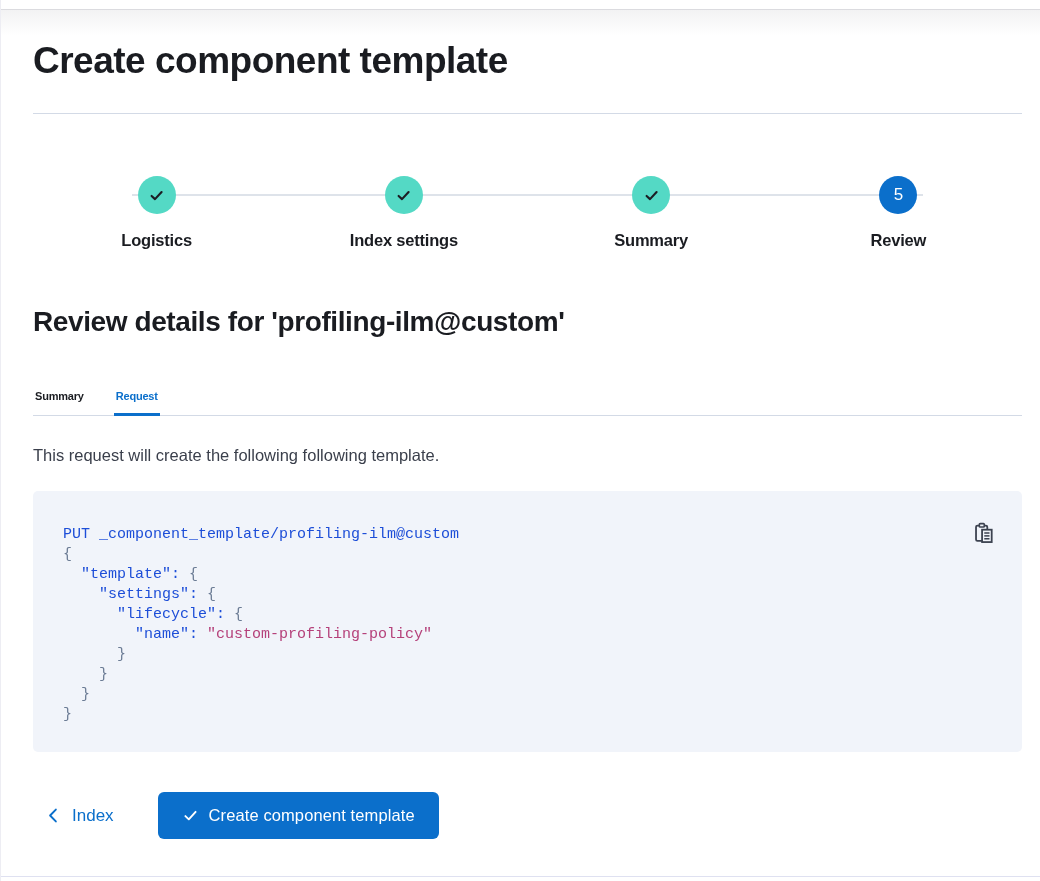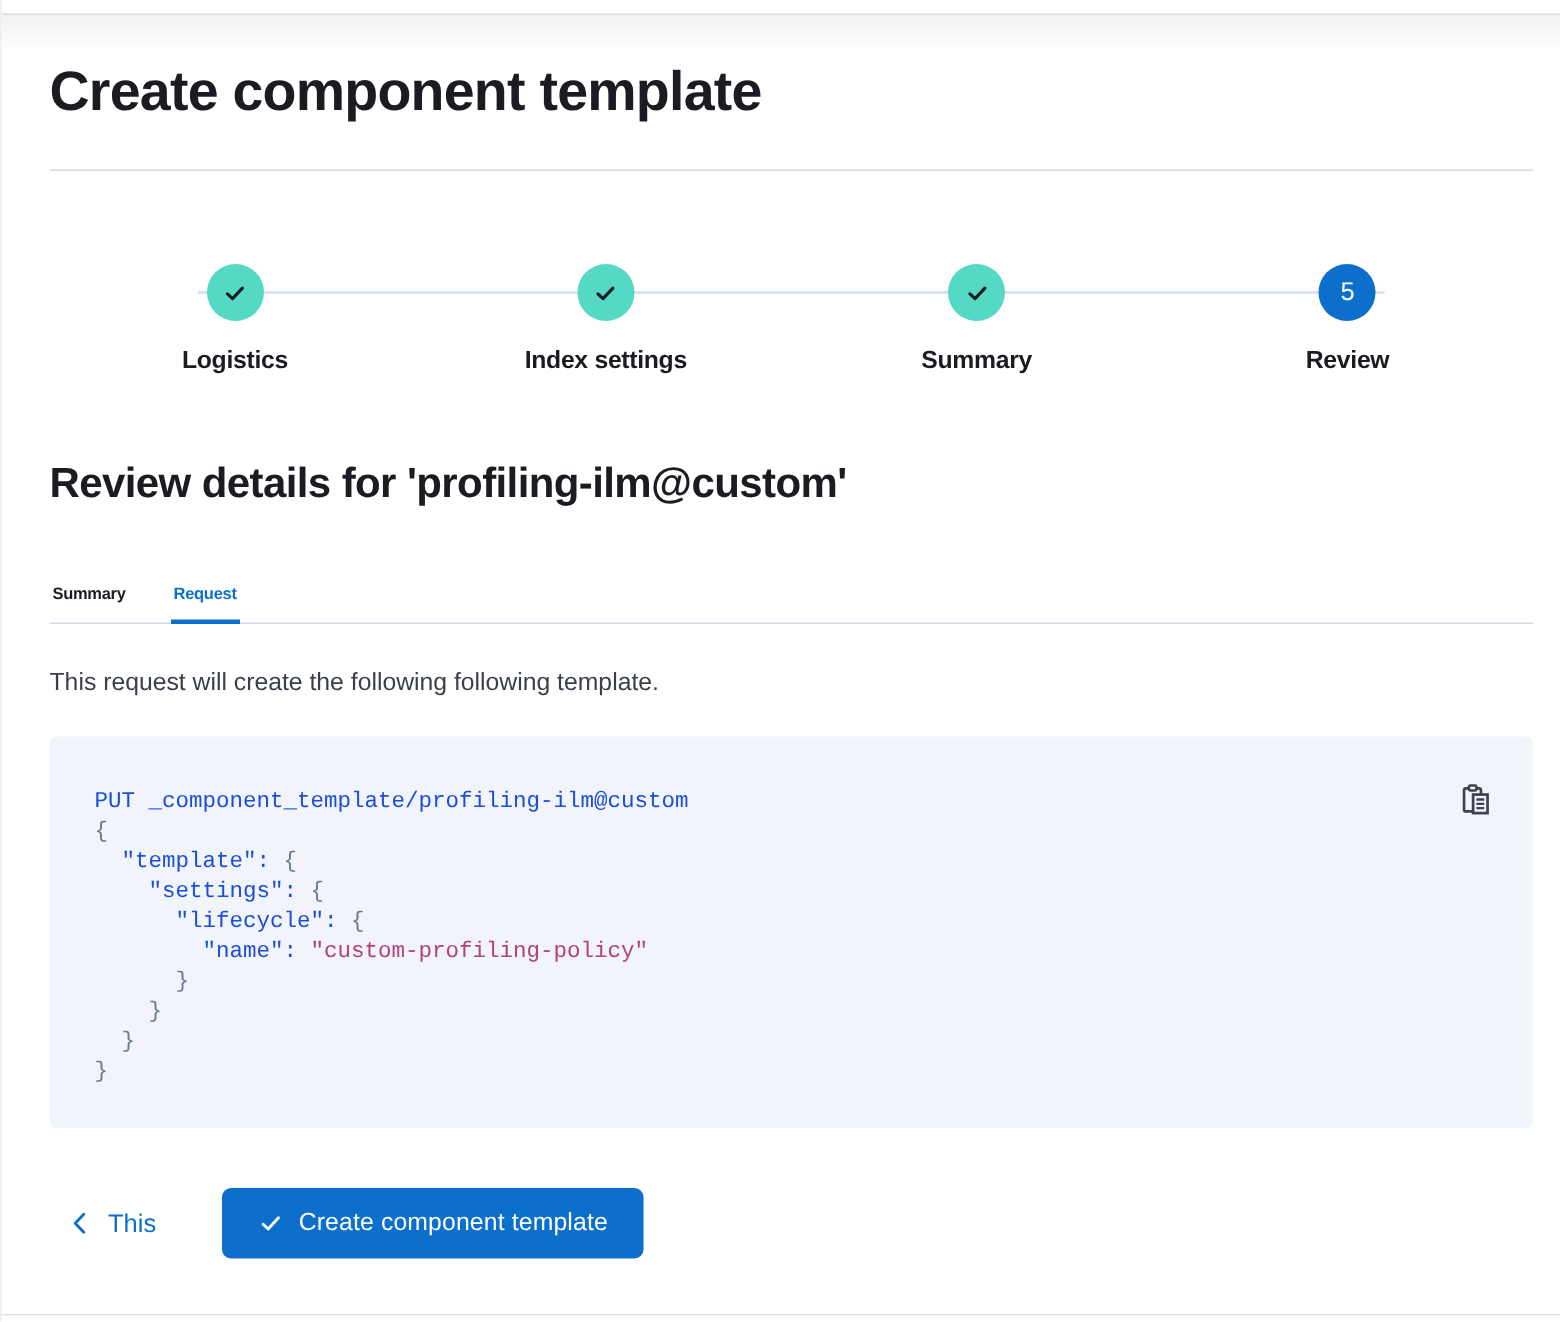--- a/index.html
+++ b/index.html
@@ -182,21 +182,21 @@
     </button>
   </div>
 
   <div class="footer-actions">
     <button class="back-link">
       <span>
         <svg width="17" height="17" viewBox="0 0 16 16" fill="none">
           <path d="M10.2 2.4 L4.8 8 L10.2 13.6" stroke="#0B6FCB" stroke-width="1.8" stroke-linecap="round" stroke-linejoin="round"></path>
         </svg>
       </span>
-      <span>This</span>
+      <span>Index</span>
     </button>
     <button class="submit-btn">
       <span>
         <svg width="17" height="17" viewBox="0 0 16 16" fill="none">
           <path d="M3.2 8.6 L6.4 11.6 L12.8 4.6" stroke="#FFFFFF" stroke-width="1.8" stroke-linecap="round" stroke-linejoin="round"></path>
         </svg>
       </span>
       <span>Create component template</span>
     </button>
   </div>

